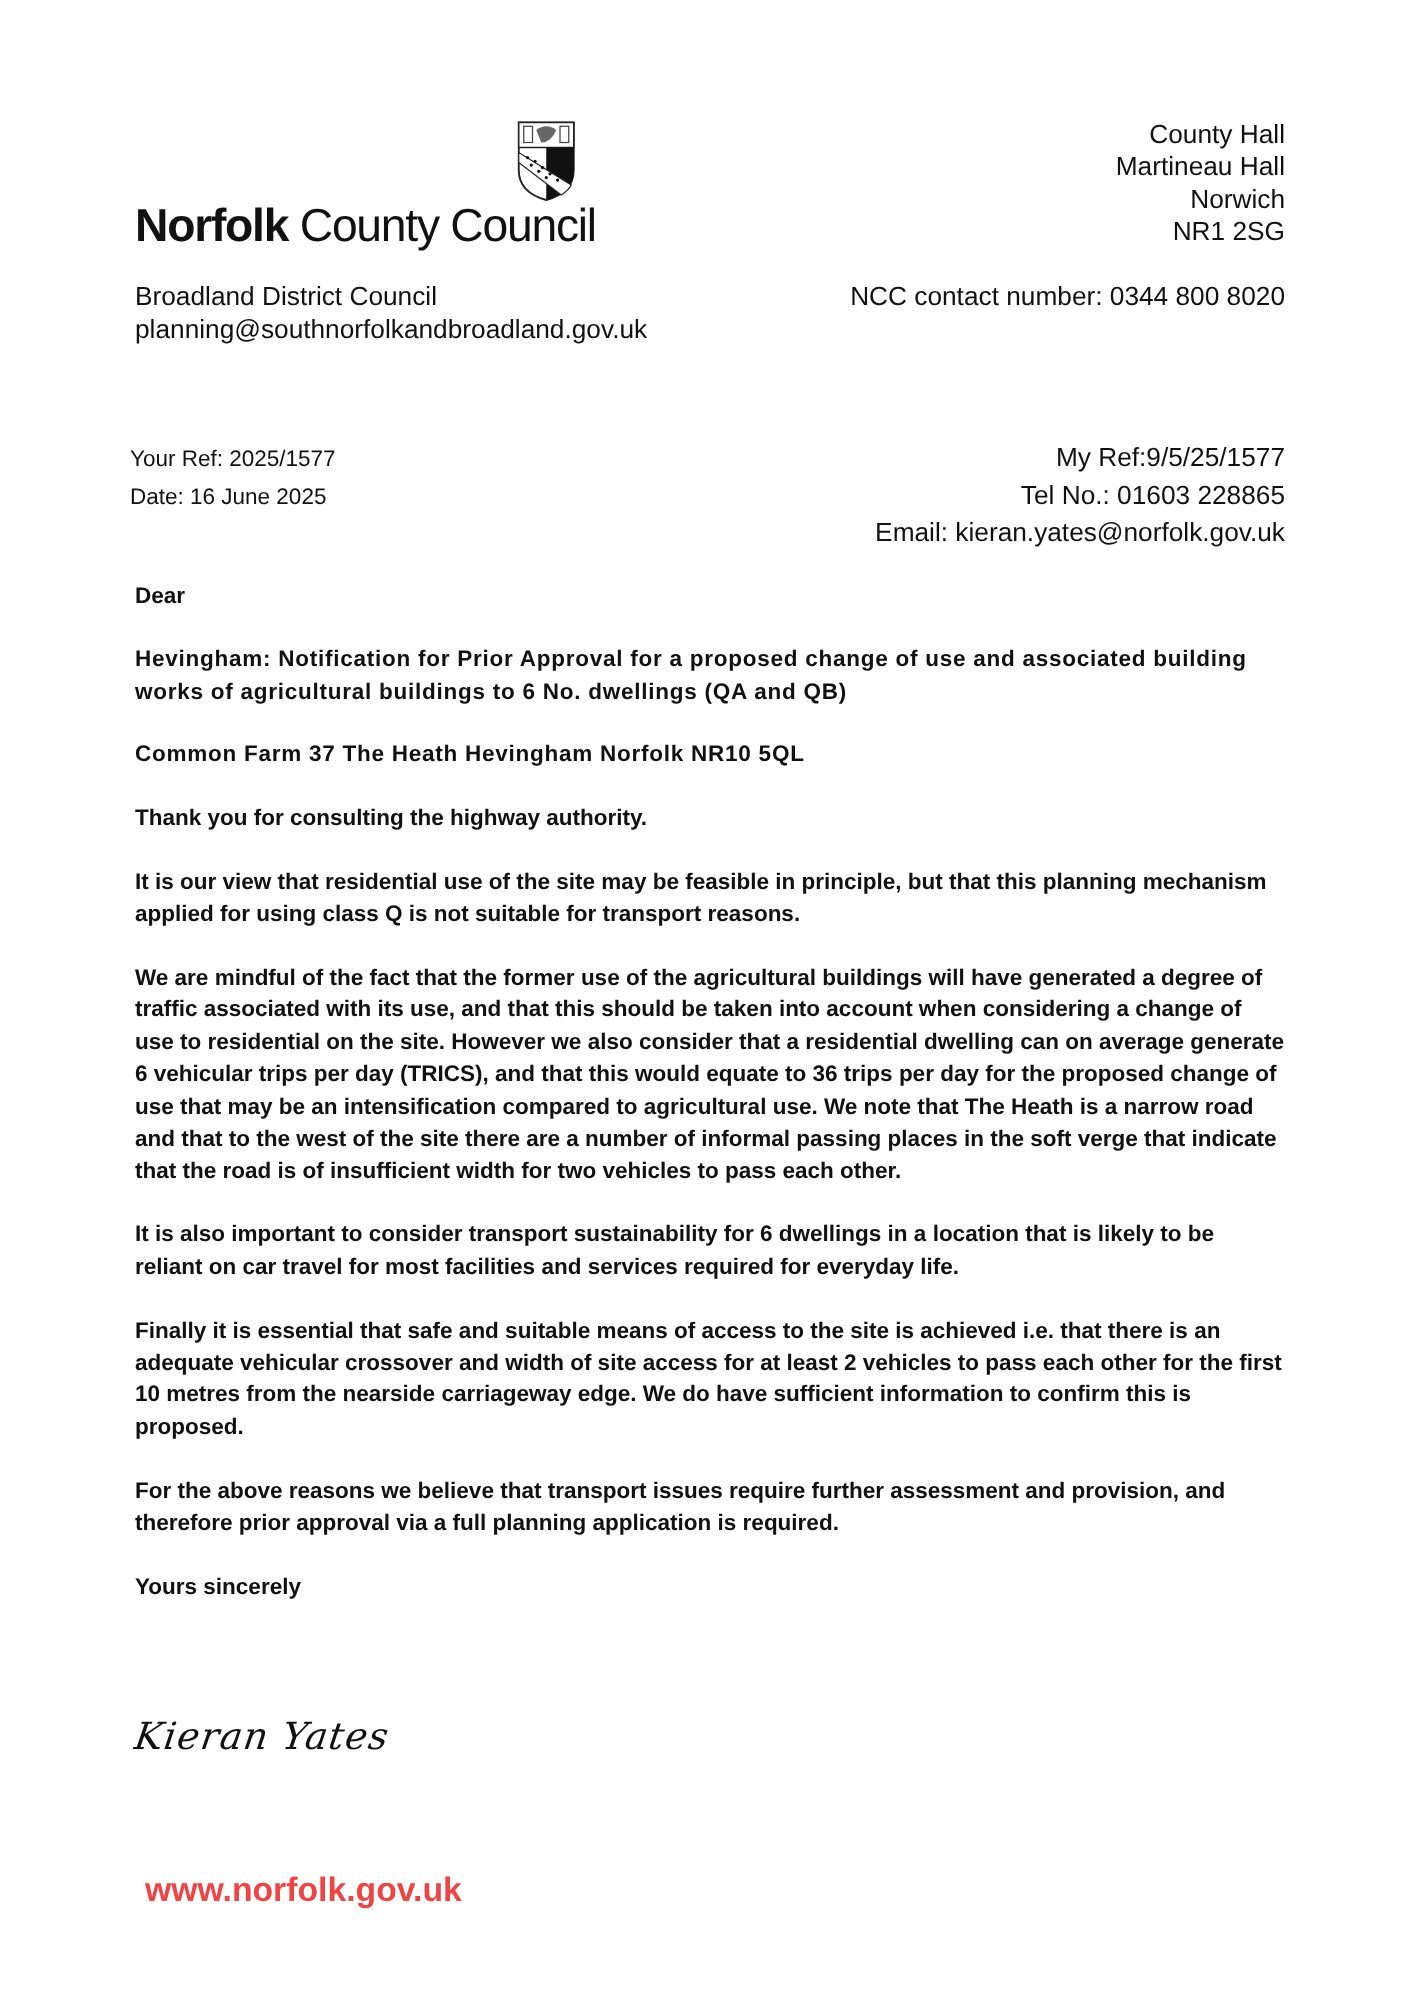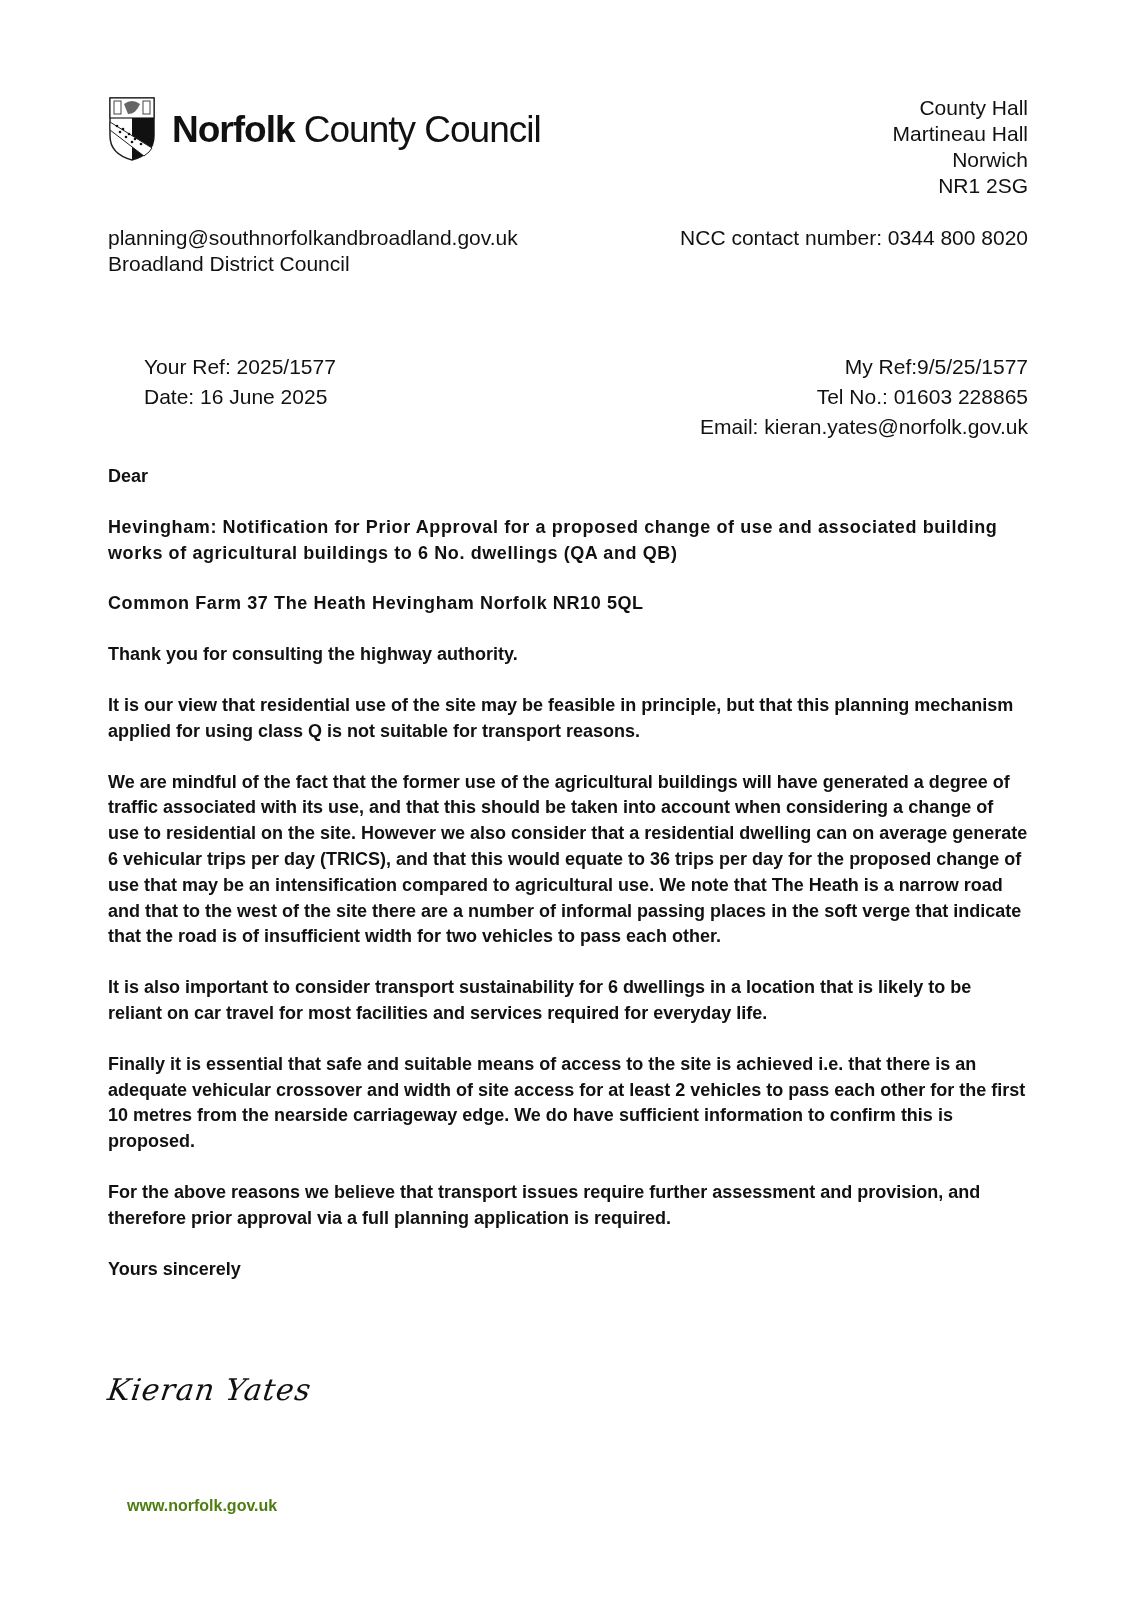--- a/index.html
+++ b/index.html
@@ -1,34 +1,34 @@
 <!DOCTYPE html>
 <html><head>
 <meta charset="utf-8">
 <style>
   html, body { margin: 0; padding: 0; background: #ffffff; }
   body {
     width: 1132px; height: 1600px; position: relative; overflow: hidden;
     font-family: "Liberation Sans", sans-serif; color: #111111;
   }
   .abs { position: absolute; }
-  .logo { left: 108px; top: 96px; display: flex; align-items: center; }
+  .logo { left: 108px; top: 96px; display: flex; align-items: flex-end; flex-direction: column; }
   .crest { width: 48px; height: 66px; margin-right: 16px; }
   .logo-text { font-size: 37px; letter-spacing: -1px; color: #111; line-height: 1; }
   .logo-text b { font-weight: bold; }
   .addr { right: 104px; top: 95px; text-align: right; font-size: 21px; line-height: 26px; margin-left: 36px; }
   .recipient { left: 108px; top: 225px; font-size: 21px; line-height: 26px; }
   .contact { right: 104px; top: 225px; text-align: right; font-size: 21px; line-height: 26px; }
-  .refs-left { left: 104px; top: 352px; font-size: 21px; line-height: 30px; margin-left: 40px; }
+  .refs-left { left: 104px; top: 352px; font-size: 18px; line-height: 30px; }
   .refs-right { right: 104px; top: 352px; text-align: right; font-size: 21px; line-height: 30px; }
   .body-text { left: 108px; top: 464px; width: 920px; font-size: 18px; line-height: 25.8px; font-weight: bold; }
   .body-text p { margin: 0 0 25px 0; }
   .subject { letter-spacing: 0.6px; }
   .sig { left: 108px; top: 1372px; font-family: "DejaVu Serif", serif; font-style: italic; font-size: 30px; letter-spacing: 1px; transform: skewX(-8deg); }
-  .footer-url { left: 116px; top: 1497px; font-size: 16px; font-weight: bold; color: #4d7c0f; margin-left: 11px; }
+  .footer-url { left: 116px; top: 1497px; font-size: 27px; font-weight: bold; color: #ef4444; }
 </style>
 </head>
 <body>
 
 <div class="abs logo">
   <svg class="crest" viewBox="0 0 48 66">
     <path d="M2 2 H46 V40 Q46 58 24 64 Q2 58 2 40 Z" fill="#fff" stroke="#222" stroke-width="1.5"></path>
     <rect x="2" y="2" width="44" height="20" fill="#fff" stroke="#222" stroke-width="1.2"></rect>
     <rect x="6" y="5" width="7" height="13" fill="none" stroke="#444" stroke-width="1"></rect>
     <rect x="35" y="5" width="7" height="13" fill="none" stroke="#444" stroke-width="1"></rect>
@@ -50,22 +50,22 @@
 </div>
 
 <div class="abs addr">
   <div>County Hall</div>
   <div>Martineau Hall</div>
   <div>Norwich</div>
   <div>NR1 2SG</div>
 </div>
 
 <div class="abs recipient">
+  <div>Broadland District Council</div>
   <div>planning@southnorfolkandbroadland.gov.uk</div>
-  <div>Broadland District Council</div>
 </div>
 
 <div class="abs contact">
   <div>NCC contact number: 0344 800 8020</div>
 </div>
 
 <div class="abs refs-left">
   <div>Your Ref: 2025/1577</div>
   <div>Date: 16 June 2025</div>
 </div>

